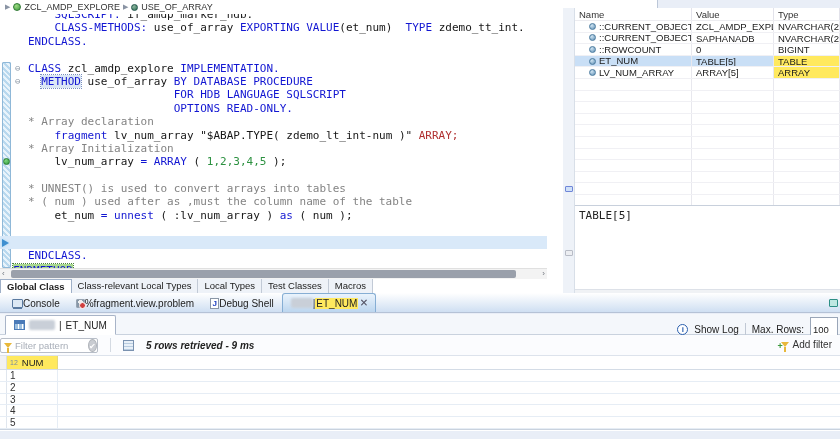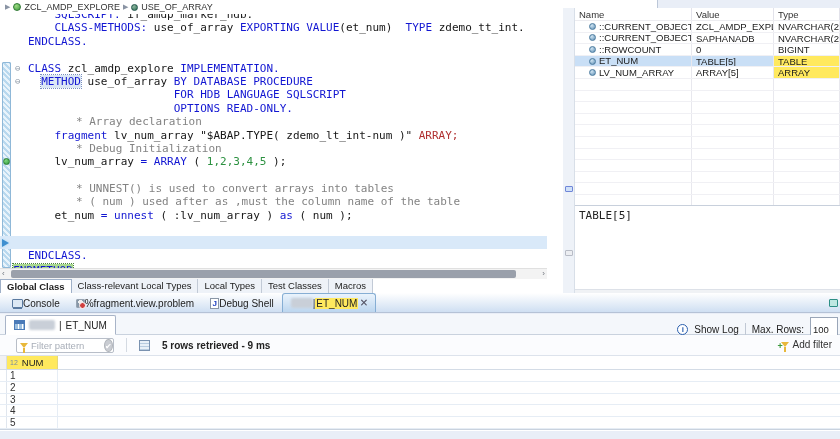--- a/index.html
+++ b/index.html
@@ -17,21 +17,21 @@
   #editor { position:absolute; left:0; top:14px; width:547px; height:254px; overflow:hidden; background:#fff; }
   #code-lines { position:absolute; left:0; top:-6px; width:100%; }
   .code-line { display:flex; height:13.4px; line-height:13.4px; font-family:"DejaVu Sans Mono", monospace; font-size:11px; white-space:pre; position:relative; }
   .code-line.hl-line { background:#d9e9f9;flex-direction:column; }
   .line-gutter { width:28px; flex:0 0 28px; position:relative; }
   .fold-mark { position:absolute; left:15px; top:1px; font-size:9px; color:#8a96a4; line-height:11px; }
   .bp-dot { position:absolute; left:3px; top:3px; width:7px; height:7px; border-radius:50%; background:radial-gradient(circle at 35% 30%, #7fd87f, #2f9a3a); border:1px solid #267a30; }
   .dbg-arrow { position:absolute; left:2px; top:3px; width:0; height:0; border-top:4px solid transparent; border-bottom:4px solid transparent; border-left:7px solid #3f8fd0; filter:drop-shadow(0 0 1px #9fd4f0); }
   .tk-p { color:#161616; }
   .tk-k { color:#1216d2; }
-  .tk-c { color:#838383;margin-left:48px; }
+  .tk-c { color:#838383; }
   .tk-n { color:#2c9140; }
   .tk-r { color:#b03030; }
   .tk-mbox { color:#1216d2; background:#dbe7f5; outline:1px dotted #7a8fbf; }
   .tk-ebox { color:#1216d2; background:#a9d88e; outline:1px dotted #4b813e; }
   #gutter-bar { position:absolute; left:2px; top:48px; width:9px; height:206px; border:1px solid #8fb8d8; border-radius:1px;
     background:repeating-linear-gradient(45deg, #b8d8ee 0 2px, #e8f3fb 2px 4px); }
 
   
   #editor-vscroll { position:absolute; right:0; top:14px; width:15px; height:254px; background:#f3f3f3; border-left:1px solid #dcdcdc; }
   #editor-vscroll .sb-arrow { position:absolute; left:0; width:100%; text-align:center; font-size:7px; color:#707880; }
@@ -84,30 +84,30 @@
   #dp-tabrow { position:relative; height:21px; background:#f4f7fb; border-bottom:1px solid #c9d2de; }
   #dp-tab { position:absolute; left:5px; top:1px; height:20px; background:#fff; border:1px solid #a8b4c8; border-bottom:1px solid #fff; border-radius:2px 2px 0 0; display:flex; align-items:center; gap:4px; padding:0 8px; font-size:10px; color:#222; z-index:2; }
   .grid-glyph { width:11px; height:10px; background:
       linear-gradient(#4a7ab8 0 3px, transparent 3px),
       repeating-linear-gradient(90deg, #9ec0e0 0 3px, #fff 3px 4px);
     border:1px solid #4a7ab8; }
   #dp-controls { position:absolute; right:2px; top:3px; display:flex; align-items:center; gap:6px; font-size:10px; color:#222; }
   .info-glyph { width:11px; height:11px; border-radius:50%; border:1px solid #2a5fae; color:#2a5fae; font-size:8px; line-height:10px; text-align:center; font-weight:bold; background:#fff; }
   .ctrl-sep { width:1px; height:13px; background:#c0c8d4; }
   #max-rows-input { width:28px; height:14px; border:1px solid #9aa6b8; font-size:9.5px; padding:11px 2px; color:#222; }
-  #dp-toolbar { position:relative; height:21px; background:#fbfcfe; border-bottom:1px solid #dde3ec; display:flex; align-items:center; padding-left:16px; gap:12px; }
+  #dp-toolbar { position:relative; height:21px; background:#fbfcfe; border-bottom:1px solid #dde3ec; display:flex; align-items:center; padding-left:0; gap:12px; }
   #filter-box { width:98px; height:15px; border:1px solid #b8bec8; border-radius:2px; background:#fff; display:flex; align-items:center; gap:3px; padding:0 3px; }
   #filter-input { border:none; outline:none; width:70px; font-size:9.5px; color:#444; background:transparent; }
   #filter-input::placeholder { color:#a8aeb8; }
   .funnel { width:0; height:0; border-left:4px solid transparent; border-right:4px solid transparent; border-top:5px solid #e8b83a; position:relative; }
   .funnel::after { content:""; position:absolute; left:-1px; top:0; width:2px; height:5px; background:#e8b83a; }
   .apply-btn { width:13px; height:13px; border-radius:50%; background:#c9ccd2; color:#fff; font-size:8px; line-height:13px; text-align:center; border:1px solid #b0b4ba; }
   .tb-sep { width:1px; height:14px; background:#d4dae2; }
   .stat-glyph { width:11px; height:11px; border:1px solid #7a92b0; background:repeating-linear-gradient(#e8f0f8 0 2px, #b8cce0 2px 3px); }
-  #status-text { font-size:10px; font-weight:bold; color:#222; }
+  #status-text { font-size:10px; font-weight:bold; color:#222;font-style:italic; }
   #add-filter { position:absolute; right:8px; top:4px; display:flex; align-items:center; gap:4px; font-size:10px; color:#333; }
   .funnel-plus { position:relative; }
   .funnel-plus::before { content:"+"; position:absolute; left:-7px; top:-6px; color:#3f9a3f; font-size:9px; font-weight:bold; }
   #dp-table { position:relative; height:74px; }
   #dp-header { display:flex; height:14px; border-bottom:1px solid #d4dce6; }
   .rowgutter-head { width:7px; flex:0 0 7px; background:#f1f1f3; border-right:1px solid #d8dde4; }
   #num-header { width:51px; flex:0 0 51px; background:#ffe95e; display:flex; align-items:center; gap:4px; padding-left:3px; font-size:9.5px; color:#222; border-right:1px solid #e4d87a; }
   .coltype-glyph { font-size:7px; color:#7a8aa0; }
   .dp-row { display:flex; height:11.8px; line-height:11.8px; border-bottom:1px solid #e6edf5; font-size:10px; color:#333; }
   .dp-rowgutter { width:7px; flex:0 0 7px; border-right:1px solid #e0e6ee; }
@@ -133,21 +133,21 @@
         <div class="code-line"><span class="line-gutter"></span><span><span class="tk-p">    </span><span class="tk-k">SQLSCRIPT:</span><span class="tk-p"> if_amdp_marker_hdb.</span></span></div>
         <div class="code-line"><span class="line-gutter"></span><span><span class="tk-p">    </span><span class="tk-k">CLASS-METHODS:</span><span class="tk-p"> use_of_array </span><span class="tk-k">EXPORTING VALUE</span><span class="tk-p">(et_num)  </span><span class="tk-k">TYPE</span><span class="tk-p"> zdemo_tt_int.</span></span></div>
         <div class="code-line"><span class="line-gutter"></span><span><span class="tk-k">ENDCLASS.</span></span></div>
         <div class="code-line"><span class="line-gutter"></span><span></span></div>
         <div class="code-line"><span class="line-gutter"><span class="fold-mark">⊖</span></span><span><span class="tk-k">CLASS</span><span class="tk-p"> zcl_amdp_explore </span><span class="tk-k">IMPLEMENTATION.</span></span></div>
         <div class="code-line"><span class="line-gutter"><span class="fold-mark">⊖</span></span><span><span class="tk-p">  </span><span class="tk-mbox">METHOD</span><span class="tk-p"> use_of_array </span><span class="tk-k">BY DATABASE PROCEDURE</span></span></div>
         <div class="code-line"><span class="line-gutter"></span><span><span class="tk-p">                      </span><span class="tk-k">FOR HDB LANGUAGE SQLSCRIPT</span></span></div>
         <div class="code-line"><span class="line-gutter"></span><span><span class="tk-p">                      </span><span class="tk-k">OPTIONS READ-ONLY.</span></span></div>
         <div class="code-line"><span class="line-gutter"></span><span><span class="tk-c">* Array declaration</span></span></div>
         <div class="code-line"><span class="line-gutter"></span><span><span class="tk-p">    </span><span class="tk-k">fragment</span><span class="tk-p"> lv_num_array "$ABAP.TYPE( zdemo_lt_int-num )" </span><span class="tk-r">ARRAY;</span></span></div>
-        <div class="code-line"><span class="line-gutter"></span><span><span class="tk-c">* Debug Initialization</span></span></div>
+        <div class="code-line"><span class="line-gutter"></span><span><span class="tk-c">* Array Initialization</span></span></div>
         <div class="code-line"><span class="line-gutter"><span class="bp-dot"></span></span><span><span class="tk-p">    lv_num_array </span><span class="tk-k">= ARRAY</span><span class="tk-p"> ( </span><span class="tk-n">1,2,3,4,5</span><span class="tk-p"> );</span></span></div>
         <div class="code-line"><span class="line-gutter"></span><span></span></div>
         <div class="code-line"><span class="line-gutter"></span><span><span class="tk-c">* UNNEST() is used to convert arrays into tables</span></span></div>
         <div class="code-line"><span class="line-gutter"></span><span><span class="tk-c">* ( num ) used after as ,must the column name of the table</span></span></div>
         <div class="code-line"><span class="line-gutter"></span><span><span class="tk-p">    et_num </span><span class="tk-k">=</span><span class="tk-p"> </span><span class="tk-k">unnest</span><span class="tk-p"> ( :lv_num_array ) </span><span class="tk-k">as</span><span class="tk-p"> ( num );</span></span></div>
         <div class="code-line"><span class="line-gutter"></span><span></span></div>
         <div class="code-line hl-line"><span class="line-gutter"><span class="dbg-arrow"></span></span><span><span class="tk-p">  </span><span class="tk-ebox">ENDMETHOD</span><span class="tk-p">.</span></span></div>
         <div class="code-line"><span class="line-gutter"></span><span><span class="tk-k">ENDCLASS.</span></span></div>
       </div>
   </div>

